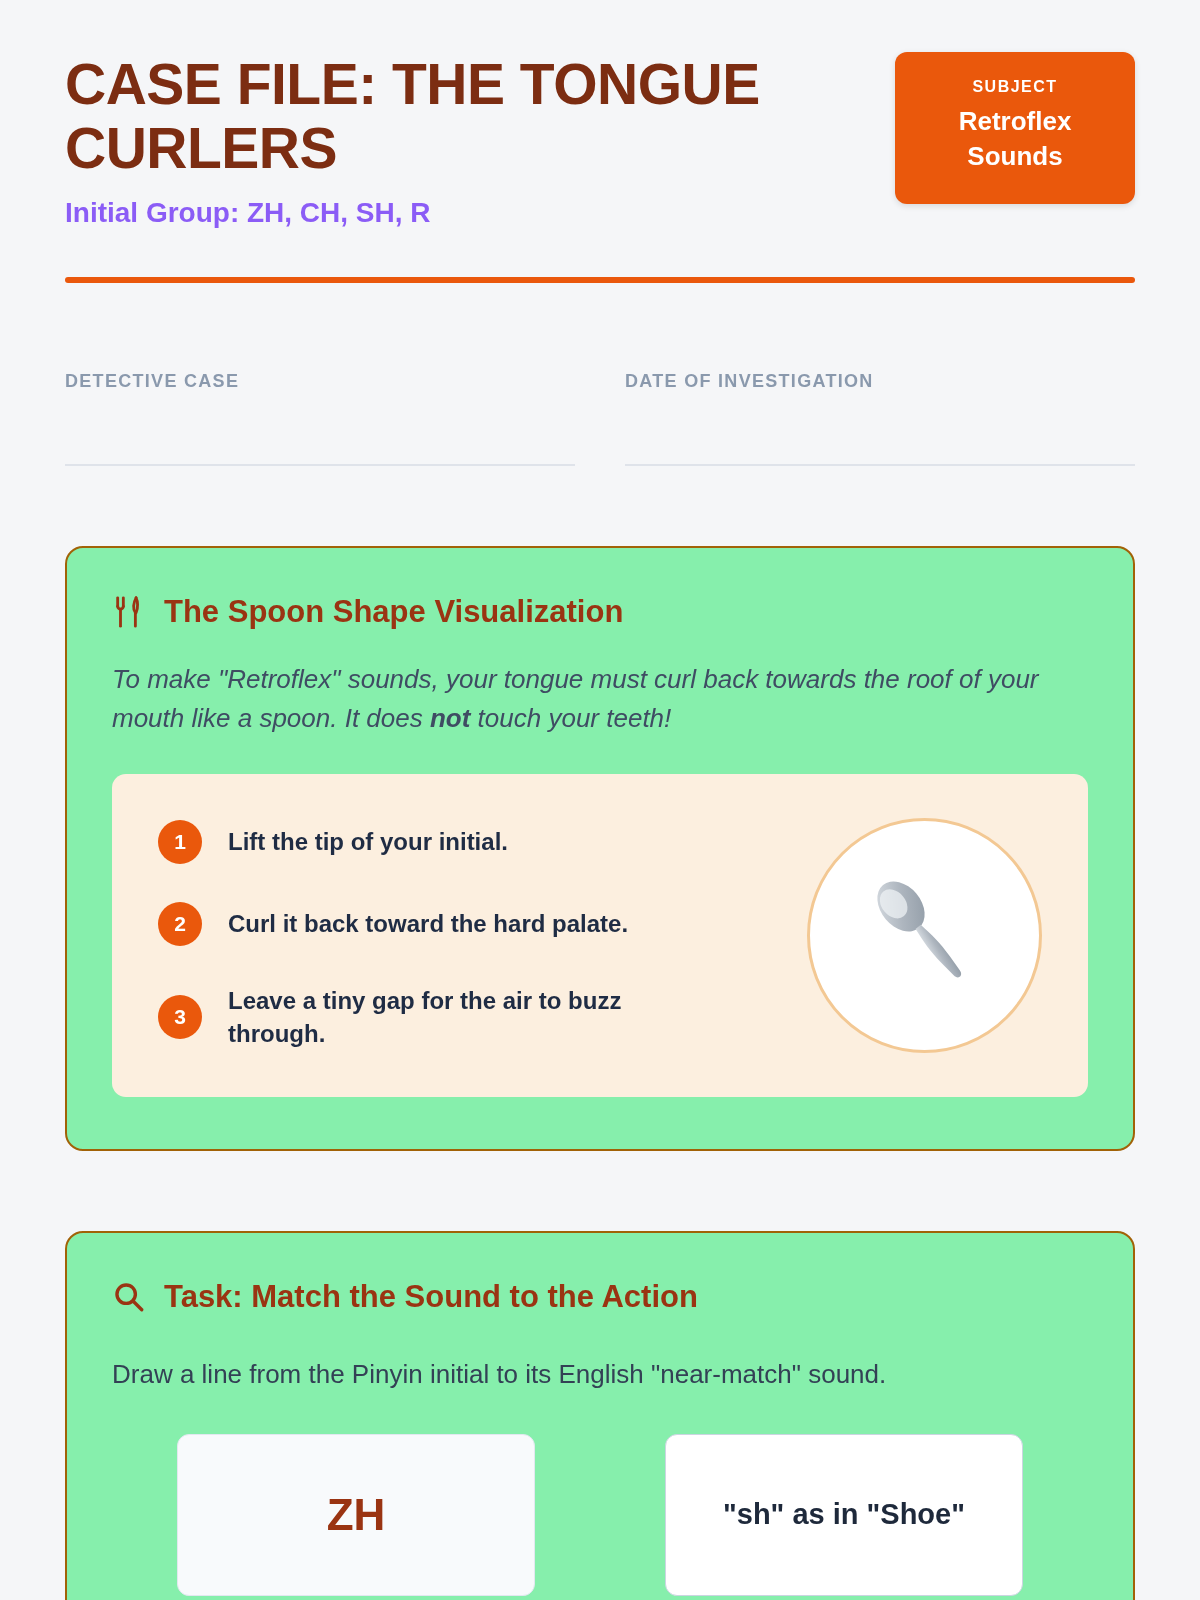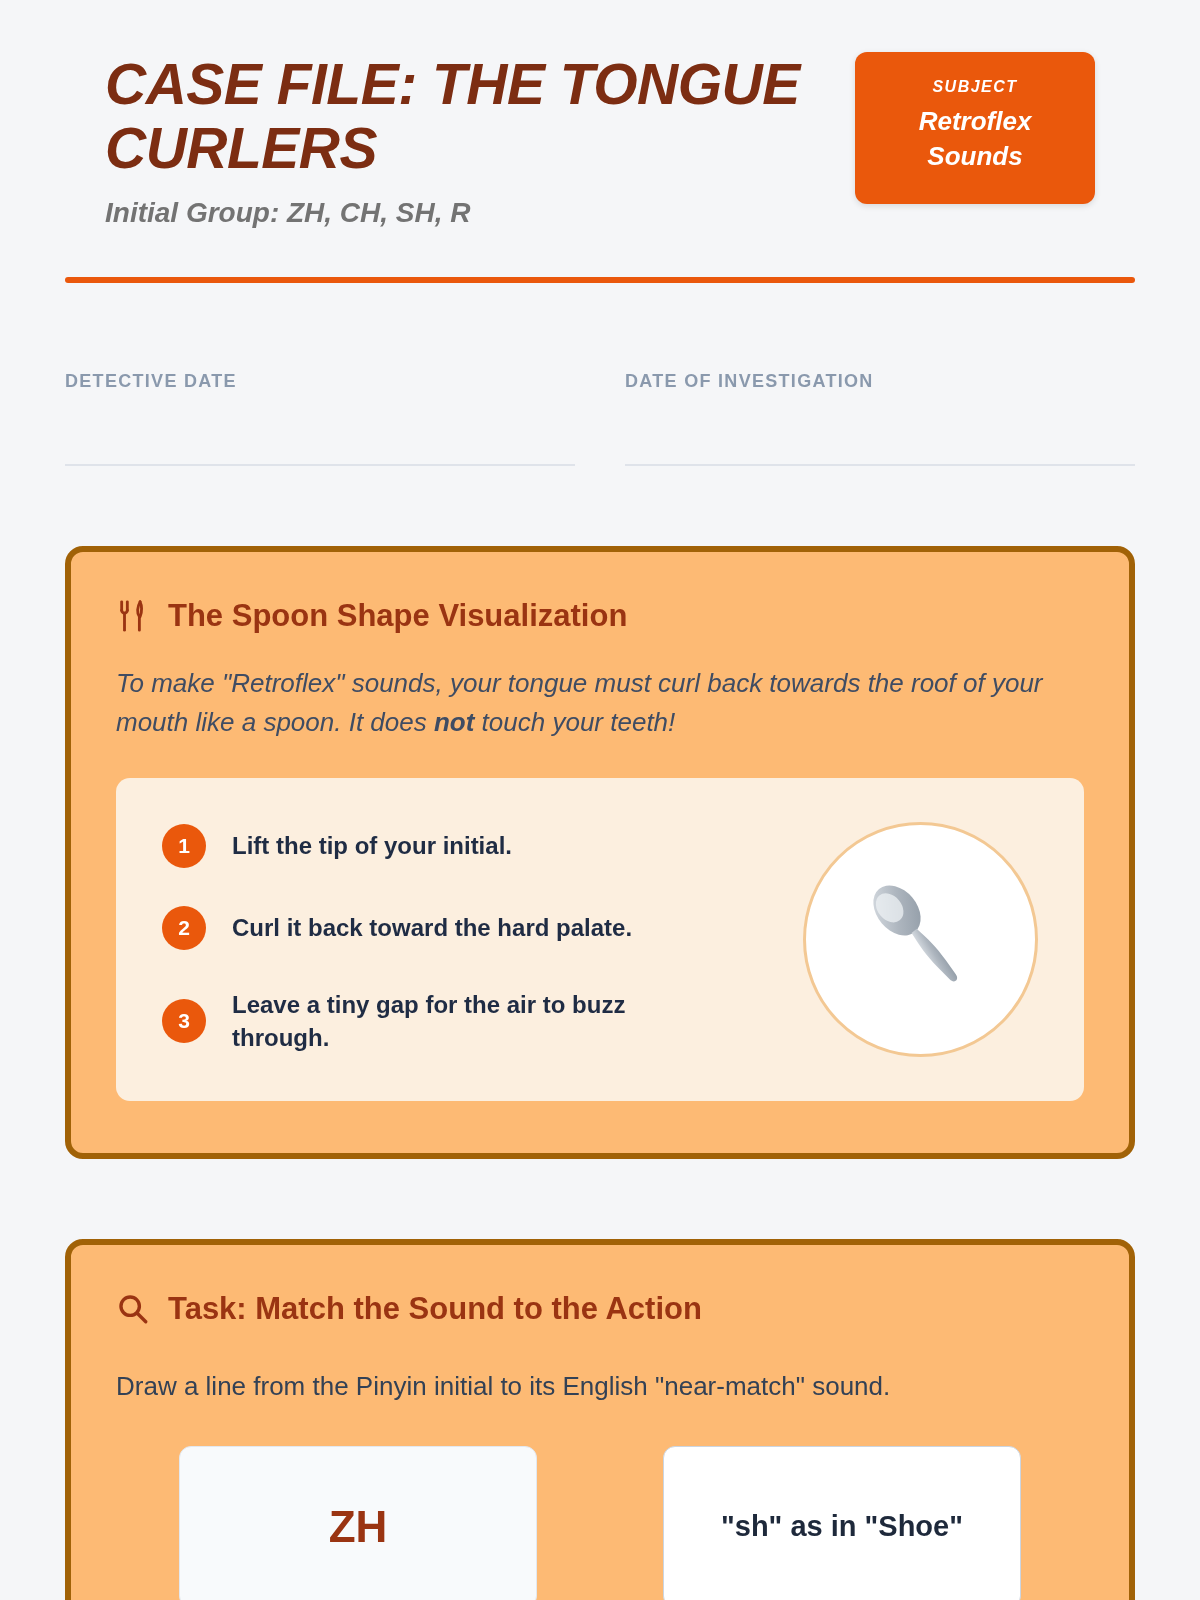--- a/index.html
+++ b/index.html
@@ -7,44 +7,44 @@
   body {
     height: 1600px;
     overflow: hidden;
     background: #f5f6f8;
     font-family: "Liberation Sans", sans-serif;
     color: #334155;
   }
   .page { padding: 52px 65px 0; }
 
   
-  .header { display: flex; justify-content: center; align-items: flex-start; font-style: italic; }
+  .header { display: flex; justify-content: space-between; align-items: flex-start; }
   .h1 {
     font-size: 57px; font-weight: 800; color: #7c2d12;
     line-height: 1.13; letter-spacing: -0.5px; max-width: 750px;
   }
-  .subtitle { margin-top: 16px; font-size: 28px; font-weight: 700; color: #737373; }
+  .subtitle { margin-top: 16px; font-size: 28px; font-weight: 700; color: #8b5cf6; }
   .badge {
     background: #ea580c; color: #fff; border-radius: 12px;
     width: 240px; padding: 26px 20px 30px; text-align: center; flex: none;
     box-shadow: 0 2px 6px rgba(0,0,0,0.12);
   }
   .badge-label { font-size: 16px; font-weight: 700; letter-spacing: 1.5px; }
   .badge-value { font-size: 26px; font-weight: 700; line-height: 1.35; margin-top: 8px; }
   .rule { height: 6px; background: #ea580c; border-radius: 3px; margin-top: 48px; }
 
   
   .fields { display: flex; gap: 50px; margin-top: 88px; }
   .field { flex: 1; }
   .field-label { font-size: 18px; font-weight: 700; letter-spacing: 1.3px; color: #8a99ad; }
   .field-line { height: 74px; border-bottom: 2px solid #dfe3ea; }
 
   
   .card {
-    background: #fdba74; border: 6px solid #a16207; border-radius: 18px;
+    background: #86efac; border: 2px solid #a16207; border-radius: 18px;
     margin-top: 80px; padding: 46px 45px 52px;
   }
   .card-title-row { display: flex; align-items: center; gap: 18px; }
   .card-title { font-size: 31px; font-weight: 800; color: #9a3412; }
   .icon { flex: none; display: inline-flex; }
 
   .intro { margin-top: 30px; font-size: 26px; font-style: italic; color: #3f4c63; line-height: 1.5; }
   .intro b { font-weight: 700; }
 
   .steps-box {
@@ -86,21 +86,21 @@
     <div class="badge">
       <div class="badge-label">SUBJECT</div>
       <div class="badge-value">Retroflex Sounds</div>
     </div>
   </div>
 
   <div class="rule"></div>
 
   <div class="fields">
     <div class="field">
-      <div class="field-label">DETECTIVE DATE</div>
+      <div class="field-label">DETECTIVE CASE</div>
       <div class="field-line"></div>
     </div>
     <div class="field">
       <div class="field-label">DATE OF INVESTIGATION</div>
       <div class="field-line"></div>
     </div>
   </div>
 
   <div class="card">
     <div class="card-title-row">

